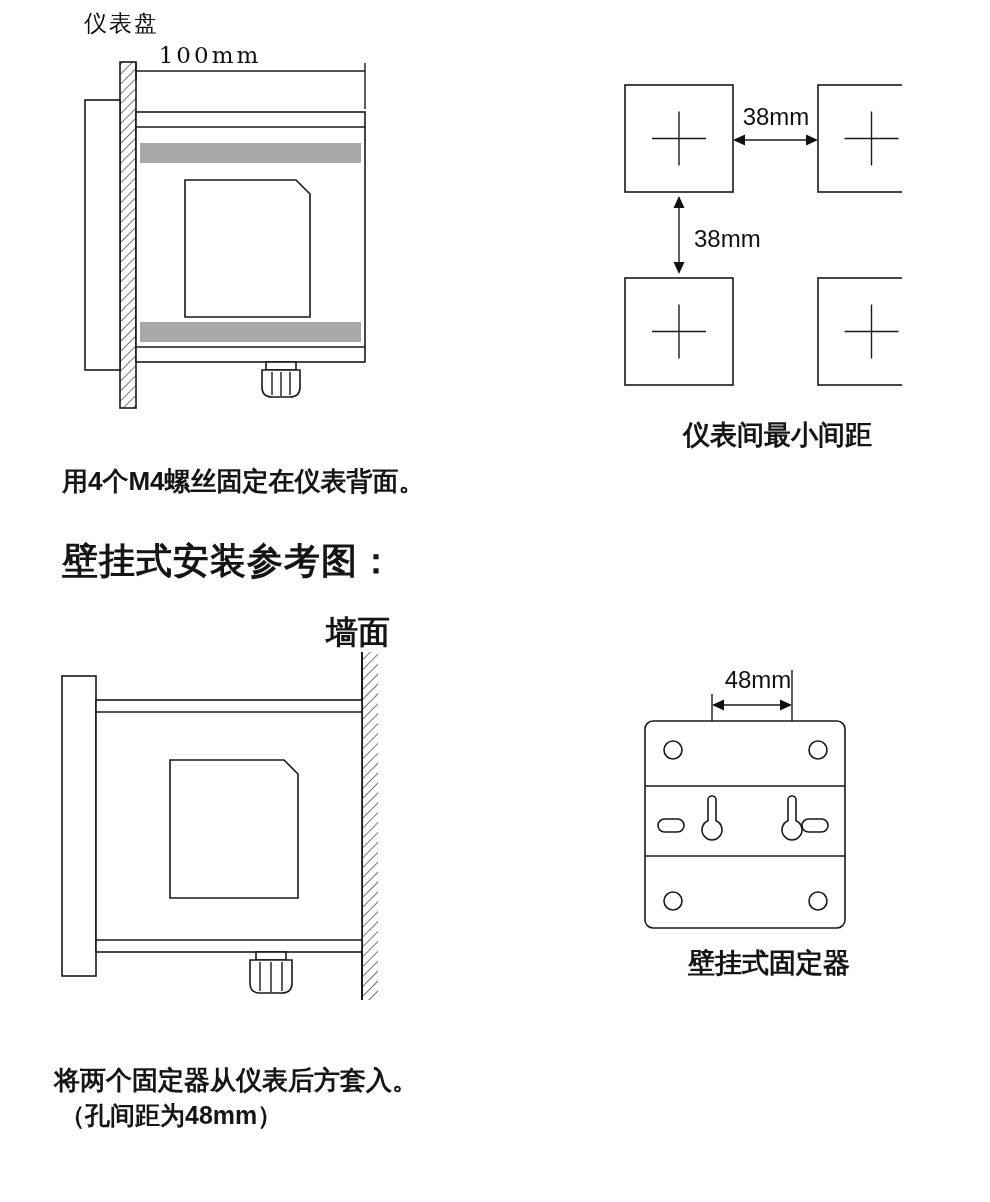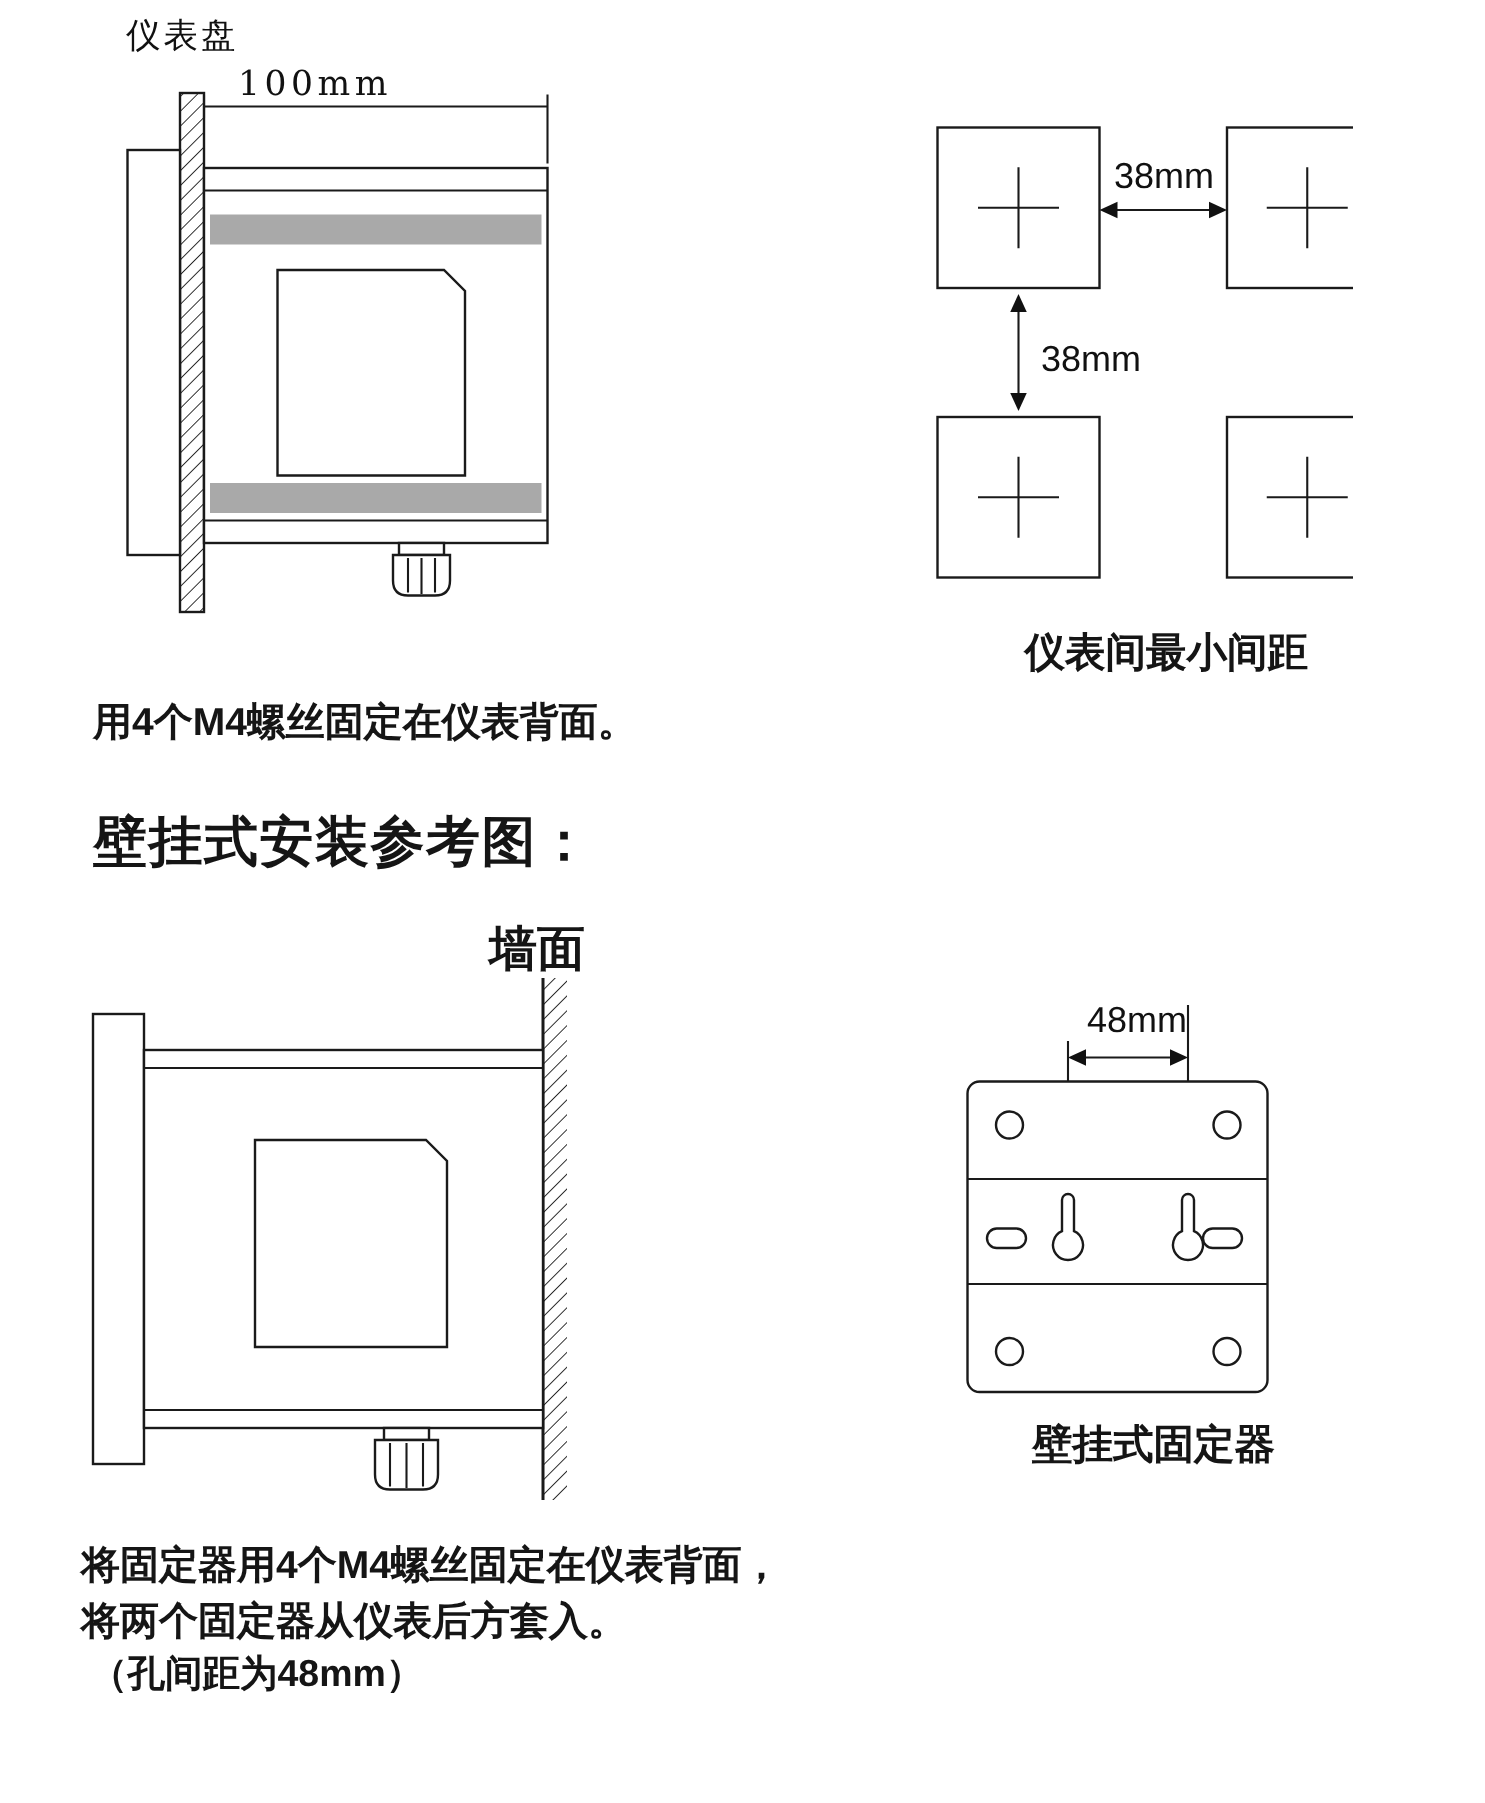--- a/index.html
+++ b/index.html
@@ -126,21 +126,20 @@
 
     <g>
       <rect class="wfill" x="206" y="307" width="30" height="8"></rect>
       <path class="wfill" d="M200,315 H242 V338 Q242,348 232,348 H210 Q200,348 200,338 Z"></path>
       <line class="thin" x1="210" y1="317" x2="210" y2="346"></line>
       <line class="thin" x1="221" y1="317" x2="221" y2="347"></line>
       <line class="thin" x1="232" y1="317" x2="232" y2="346"></line>
     </g>
   </svg>
 
-  <div class="abs note" style="left:54px; top:1026px; font-size:26px;">将固定器用4个M4螺丝固定在仪表背面，</div>
   <div class="abs note" style="left:54px; top:1063px; font-size:26px;">将两个固定器从仪表后方套入。</div>
   <div class="abs note" style="left:60px; top:1099px; font-size:25px;">（孔间距为48mm）</div>
 
   <svg class="fig" style="left:630px; top:658px;" width="240" height="292" viewBox="0 0 240 292">
 
     <text class="dimtxt" x="128" y="30" text-anchor="middle" font-size="27">48mm</text>
     <g>
       <line class="thin" x1="82" y1="36" x2="82" y2="168"></line>
       <line class="thin" x1="162" y1="12" x2="162" y2="168"></line>
       <line class="thin" x1="92" y1="47" x2="152" y2="47"></line>

